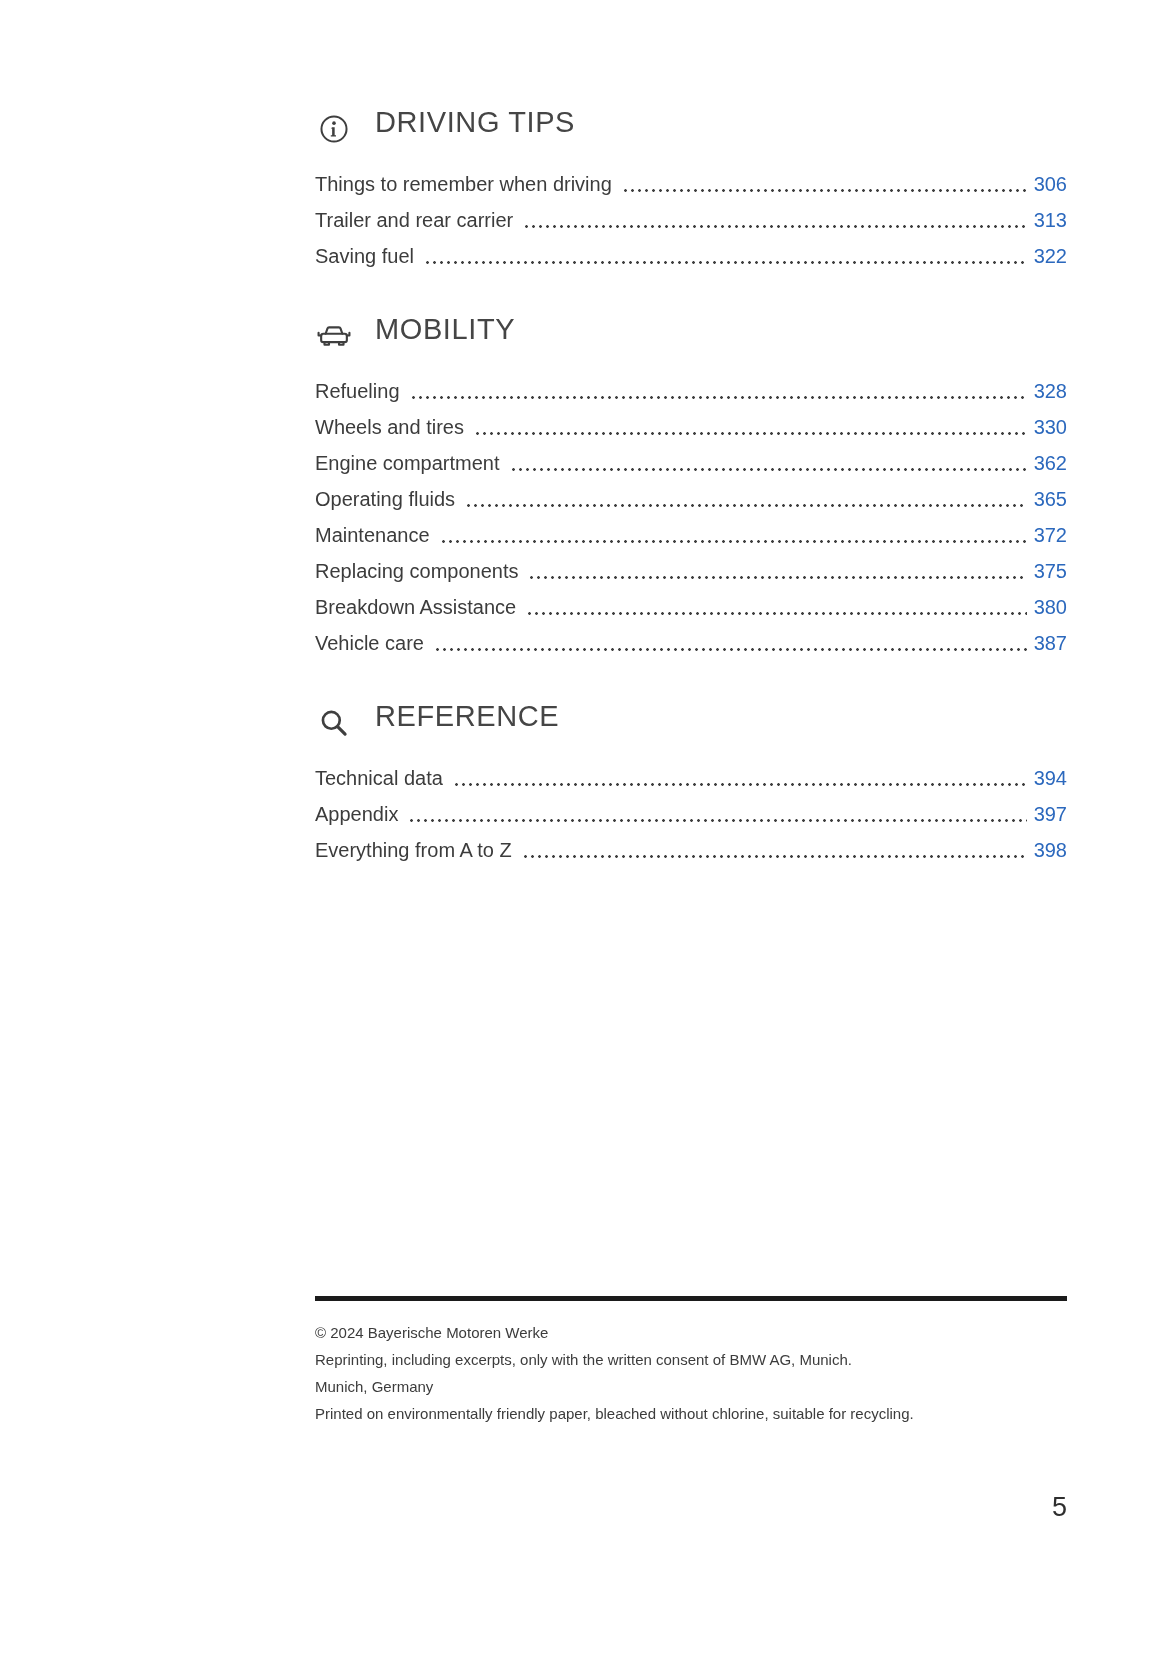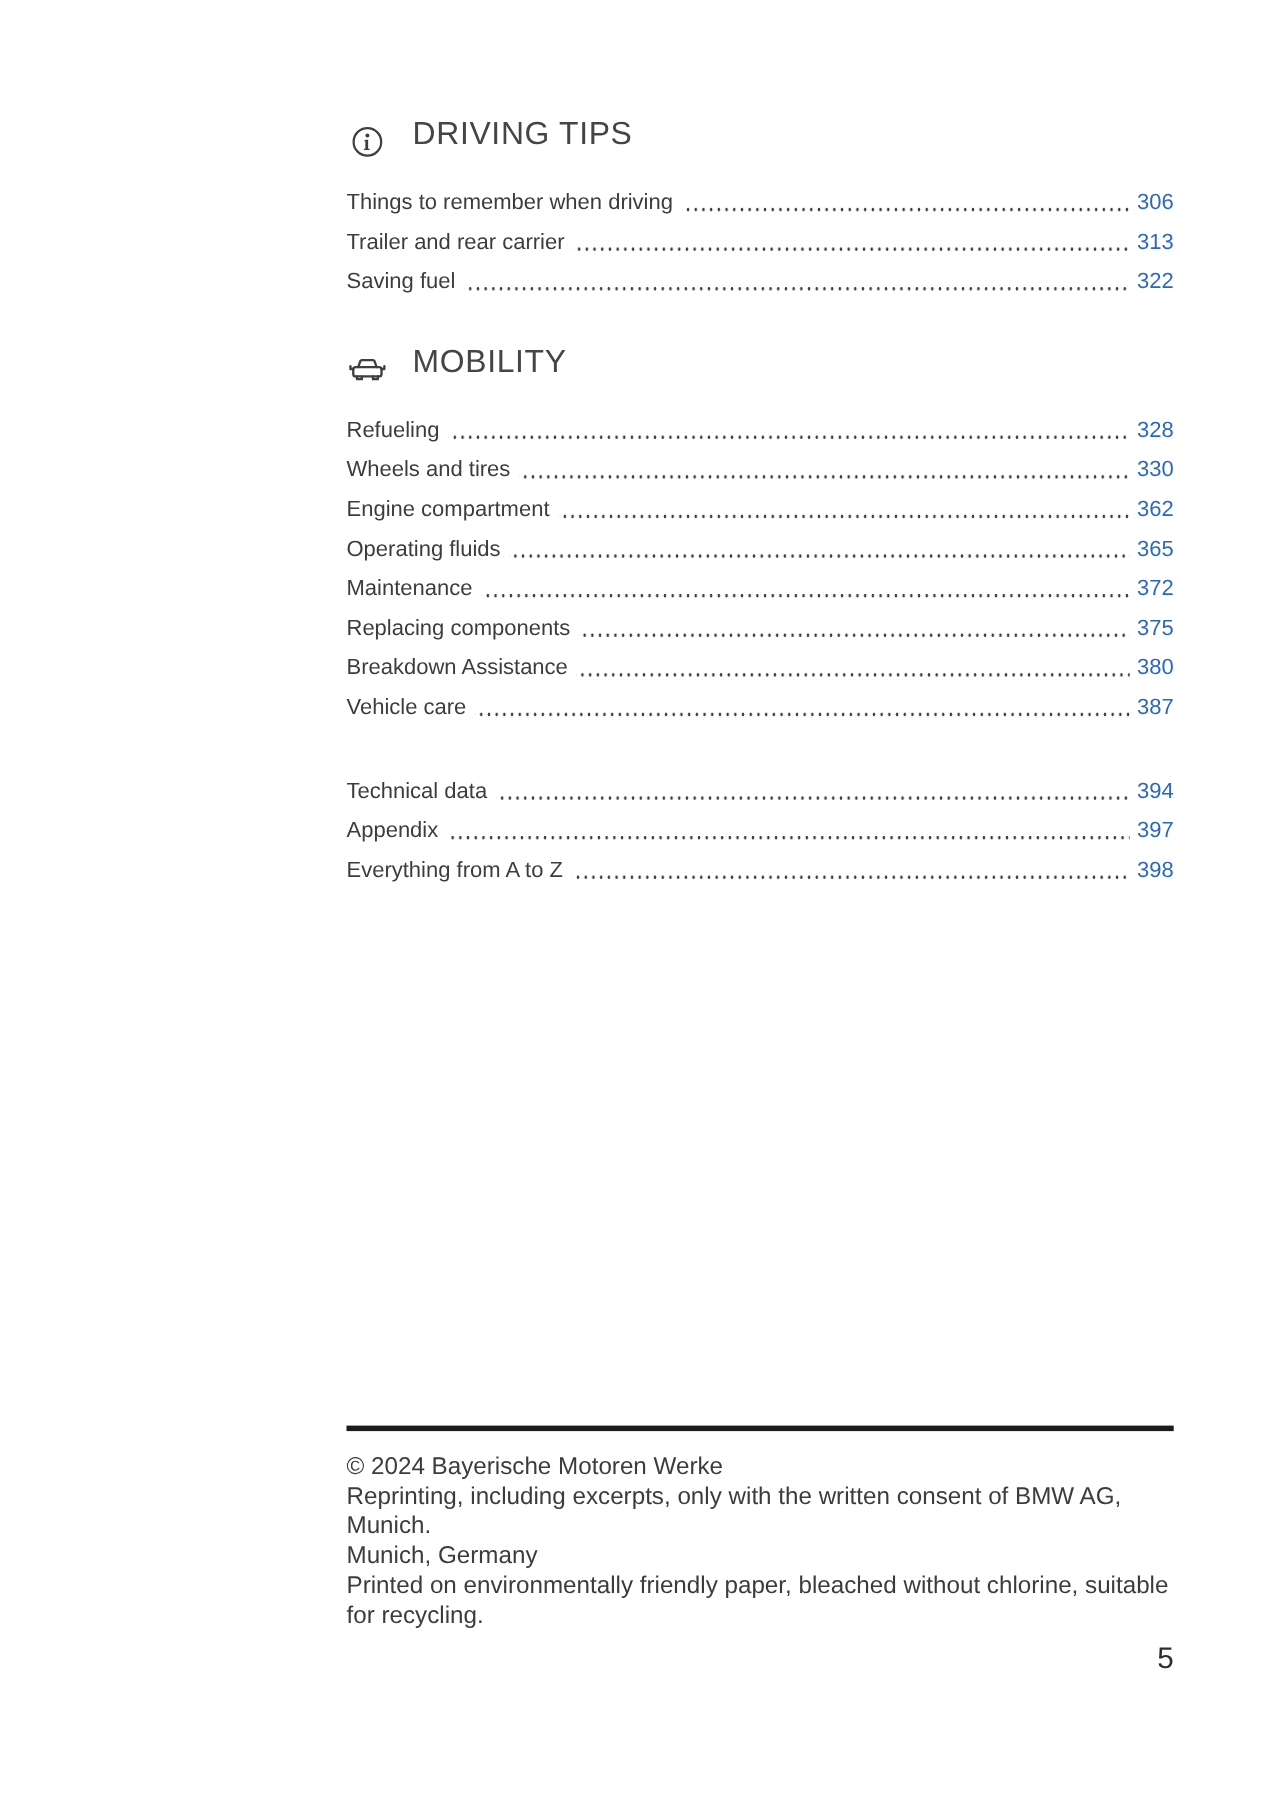--- a/index.html
+++ b/index.html
@@ -76,21 +76,21 @@
     left: 315px;
     top: 1296px;
     width: 752px;
   }
   .footer-divider {
     height: 5px;
     background: #1b1b1b;
     margin-bottom: 18px;
   }
   .footer-line {
-    font-size: 22px;
+    font-size: 15px;
     line-height: 27px;
     color: #3c3c3c;
   }
   .page-number {
     position: absolute;
     right: 98px;
     top: 1492px;
     font-size: 27px;
     color: #2e2e2e;
   }
@@ -178,20 +178,29 @@
           <span class="toc-leader"></span>
           <span class="toc-page">380</span>
         </div>
         <div class="toc-row">
           <span class="toc-title">Vehicle care</span>
           <span class="toc-leader"></span>
           <span class="toc-page">387</span>
         </div>
       </section>
       <section class="toc-section">
+        <div class="section-header">
+          <span class="section-icon">
+            <svg width="32" height="32" viewBox="0 0 24 24">
+              <circle cx="10" cy="10" r="6.3" fill="none" stroke="#3f3f3f" stroke-width="2"></circle>
+              <line x1="14.7" y1="14.7" x2="20.3" y2="20.3" stroke="#3f3f3f" stroke-width="2.4" stroke-linecap="round"></line>
+            </svg>
+          </span>
+          <h2 class="section-title">REFERENCE</h2>
+        </div>
         <div class="toc-row">
           <span class="toc-title">Technical data</span>
           <span class="toc-leader"></span>
           <span class="toc-page">394</span>
         </div>
         <div class="toc-row">
           <span class="toc-title">Appendix</span>
           <span class="toc-leader"></span>
           <span class="toc-page">397</span>
         </div>

